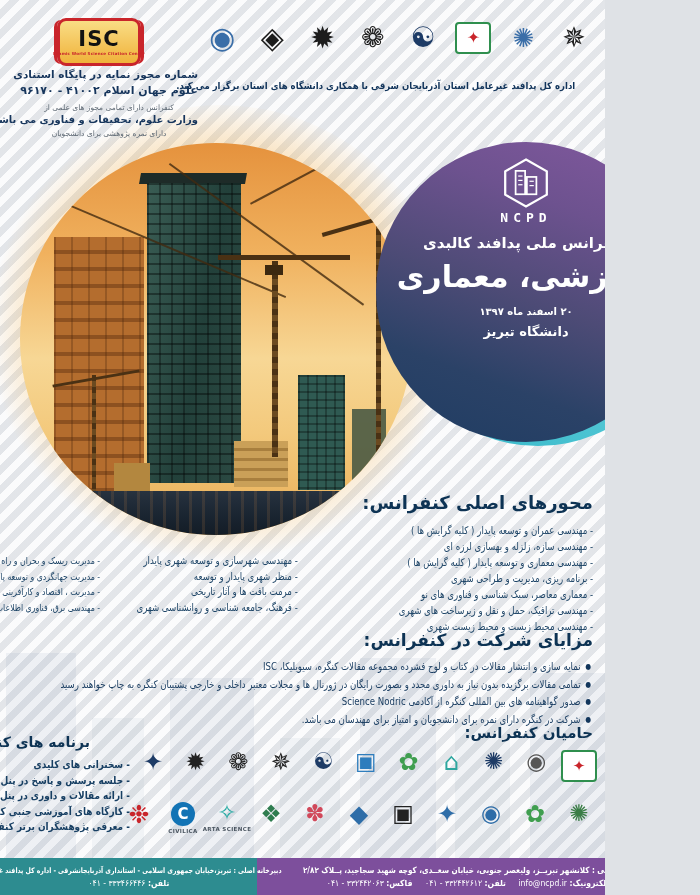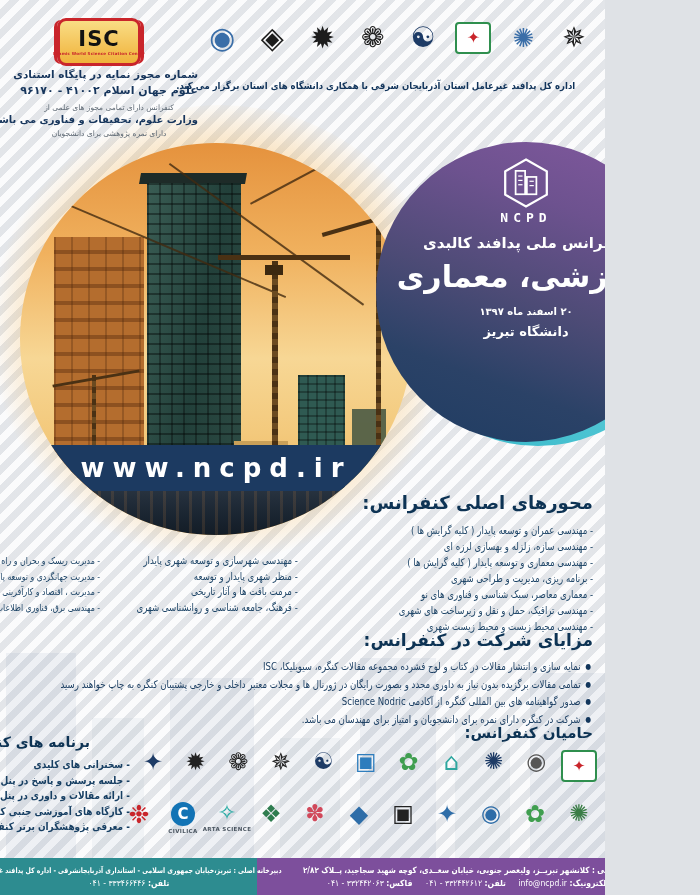--- a/index.html
+++ b/index.html
@@ -247,23 +247,20 @@
     <div class="cable cable2"></div>
     <div class="cable cable3"></div>
     <div class="mast mast1"></div>
     <div class="jib jib1"></div>
     <div class="cab1"></div>
     <div class="mast mast2"></div>
     <div class="jib jib2"></div>
     <div class="mast mast3"></div>
     <div class="jib jib3"></div>
     <div class="photo-dark"></div>
-    <div class="photo-band">
-      <span>www.ncpd.ir</span>
-    </div>
   </div>
 
   <div class="badge-wrap">
     <div class="badge-crescent"></div>
     <div class="badge">
       <svg class="badge-logo" width="52" height="52" viewBox="0 0 60 60">
         <polygon points="30,3 54,16.5 54,43.5 30,57 6,43.5 6,16.5" fill="none" stroke="#ffffff" stroke-width="2.6"></polygon>
         <rect x="18" y="16" width="11" height="27" fill="none" stroke="#ffffff" stroke-width="2"></rect>
         <rect x="31" y="23" width="11" height="20" fill="none" stroke="#ffffff" stroke-width="2"></rect>
         <line x1="21" y1="22" x2="26" y2="22" stroke="#ffffff" stroke-width="1.4"></line>

